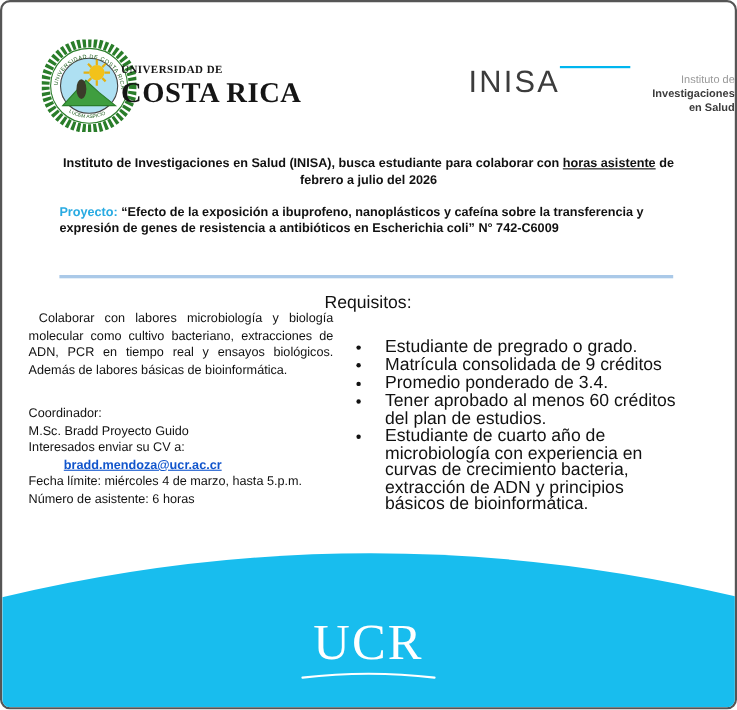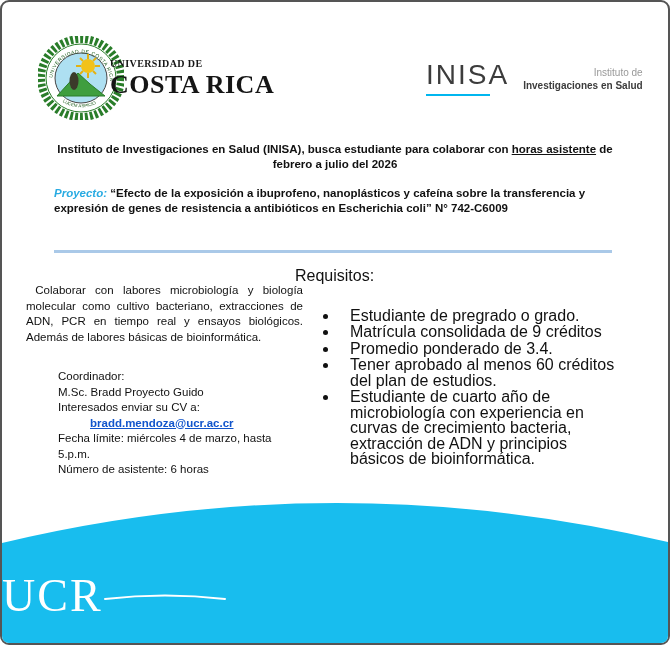--- a/index.html
+++ b/index.html
@@ -13,51 +13,51 @@
     overflow: hidden;
     font-family: "Liberation Sans", sans-serif;
     color: #111;
   }
   
   .seal { position:absolute; left:36px; top:34px; width:86px; height:84px; }
   .wordmark { position:absolute; left:108px; top:57px; font-family:"Liberation Serif", serif; color:#151515; line-height:1; }
   .wordmark .wm1 { font-size:10px; font-weight:bold; letter-spacing:0.4px; }
   .wordmark .wm2 { font-size:26px; font-weight:bold; letter-spacing:0.5px; margin-top:3px; }
   .inisa { position:absolute; left:424px; top:56px; display:flex; align-items:flex-start; }
-  .inisa-acronym-wrap { display:flex; flex-direction:column; }
+  .inisa-acronym-wrap { display:flex; }
   .inisa-acronym { font-size:28px; letter-spacing:2px; color:#3c3c3c; line-height:34px; }
   .inisa-underline { height:2px; width:64px; margin-top:2px; }
   .inisa-name { margin-left:14px; margin-top:8px; font-size:10px; line-height:13px;text-align:right; }
   .inisa-name .nm1 { color:#999; }
   .inisa-name .nm2 { color:#3c3c3c; font-weight:bold; }
   
   .title {
     position:absolute; left:40px; right:40px; top:140px;
     text-align:center; font-size:11.5px; font-weight:bold; line-height:15px;
   }
   .title .und { text-decoration:underline; }
   .project {
     position:absolute; left:52px; top:184px; width:552px;
     font-size:11.5px; font-weight:bold; line-height:15px;
   }
   .divider { position:absolute; left:52px; top:248px; width:558px; height:3px; }
   
   .col-left { position:absolute; left:24px; top:266px; width:277px; font-size:11.5px; line-height:15.5px; }
   .col-left .objective-body { margin-top:15px; text-align:justify; white-space:pre-wrap; }
-  .coordinator { margin-top:24px;margin-left:32px; }
+  .coordinator { margin-top:24px; }
   .coordinator div { min-height:14.5px; }
   .email-link { font-weight:bold; text-decoration:underline;padding-left:32px; }
   .col-right { position:absolute; left:293px; top:266px; width:330px; font-size:16px; line-height:15.5px; }
   .col-right ul { margin:24px 0 0 0; padding:0 0 0 44px; }
   .col-right li { padding-left:11px; margin:0 0 1px 0; }
   
   .banner { position:absolute; left:0; bottom:0; width:670px; height:142px; }
   .footer-logo {
     position:absolute; left:0; right:0; bottom:24px;
-    display:flex; flex-direction:row; align-items:center;
+    display:flex; flex-direction:column; align-items:center;
   }
   .footer-logo .ucr-text {
     font-family:"Liberation Serif", serif; color:#fff;
     font-size:46px; line-height:46px; letter-spacing:2px; font-weight:normal;
   }
   .footer-logo .ucr-swoosh { margin-top:2px; }
 </style>
 </head>
 <body>
 
@@ -106,21 +106,21 @@
       <div class="nm1">Instituto de</div>
       <div class="nm2">Investigaciones en Salud</div>
     </div>
   </div>
 
   <div class="title">
     <span>Instituto de Investigaciones en Salud (INISA), busca estudiante para colaborar con </span><span class="und">horas asistente</span><span> de febrero a julio del 2026</span>
   </div>
 
   <div class="project">
-    <span class="project-label" style="color: rgb(41, 171, 226); font-style: italic;">Proyecto: </span><span>“Efecto de la exposición a ibuprofeno, nanoplásticos y cafeína sobre la transferencia y expresión de genes de resistencia a antibióticos en Escherichia coli” N° 742-C6009</span>
+    <span class="project-label" style="color: rgb(41, 171, 226);">Proyecto: </span><span>“Efecto de la exposición a ibuprofeno, nanoplásticos y cafeína sobre la transferencia y expresión de genes de resistencia a antibióticos en Escherichia coli” N° 742-C6009</span>
   </div>
 
   <div class="divider" style="background: rgb(170, 201, 232);"></div>
 
   <div class="col-left">
     <div class="objective-body"> Colaborar con labores microbiología y biología molecular como cultivo bacteriano, extracciones de ADN, PCR en tiempo real y ensayos biológicos. Además de labores básicas de bioinformática.</div>
     <div class="coordinator">
       <div>Coordinador:</div>
       <div>M.Sc. Bradd Proyecto Guido</div>
       <div>Interesados enviar su CV a:</div>

